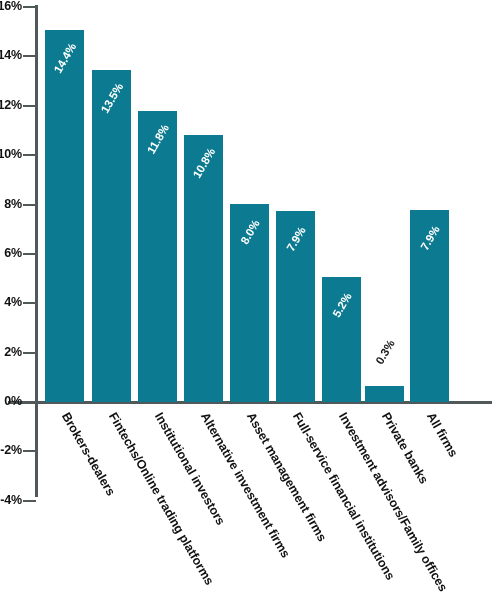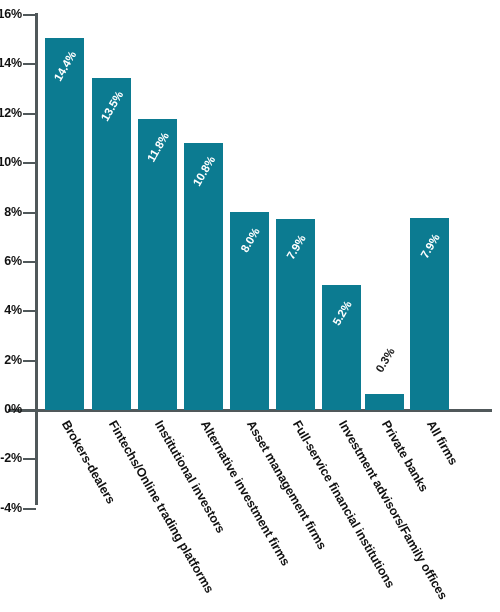--- a/index.html
+++ b/index.html
@@ -18,21 +18,21 @@
     position: relative;
     width: 500px;
     height: 612px;
     background: #ffffff;
   }
 
   
   .plot-area {
     position: absolute;
     left: 0;
-    top: 8px;
+    top: 0;
     width: 500px;
     height: 528px;
   }
 
   
   .y-axis-spine {
     position: absolute;
     left: 35px;
     top: 5px;
     width: 3px;

